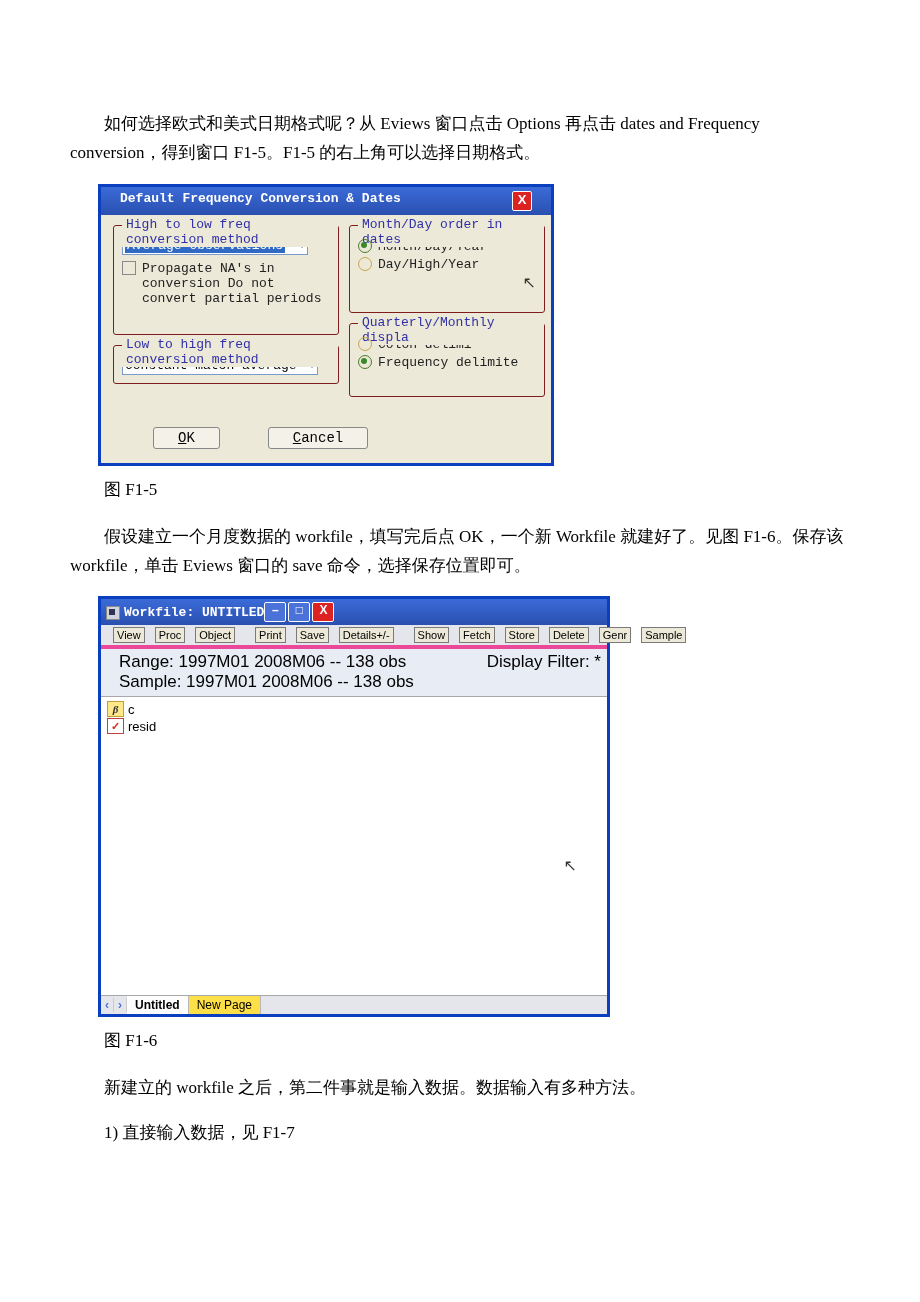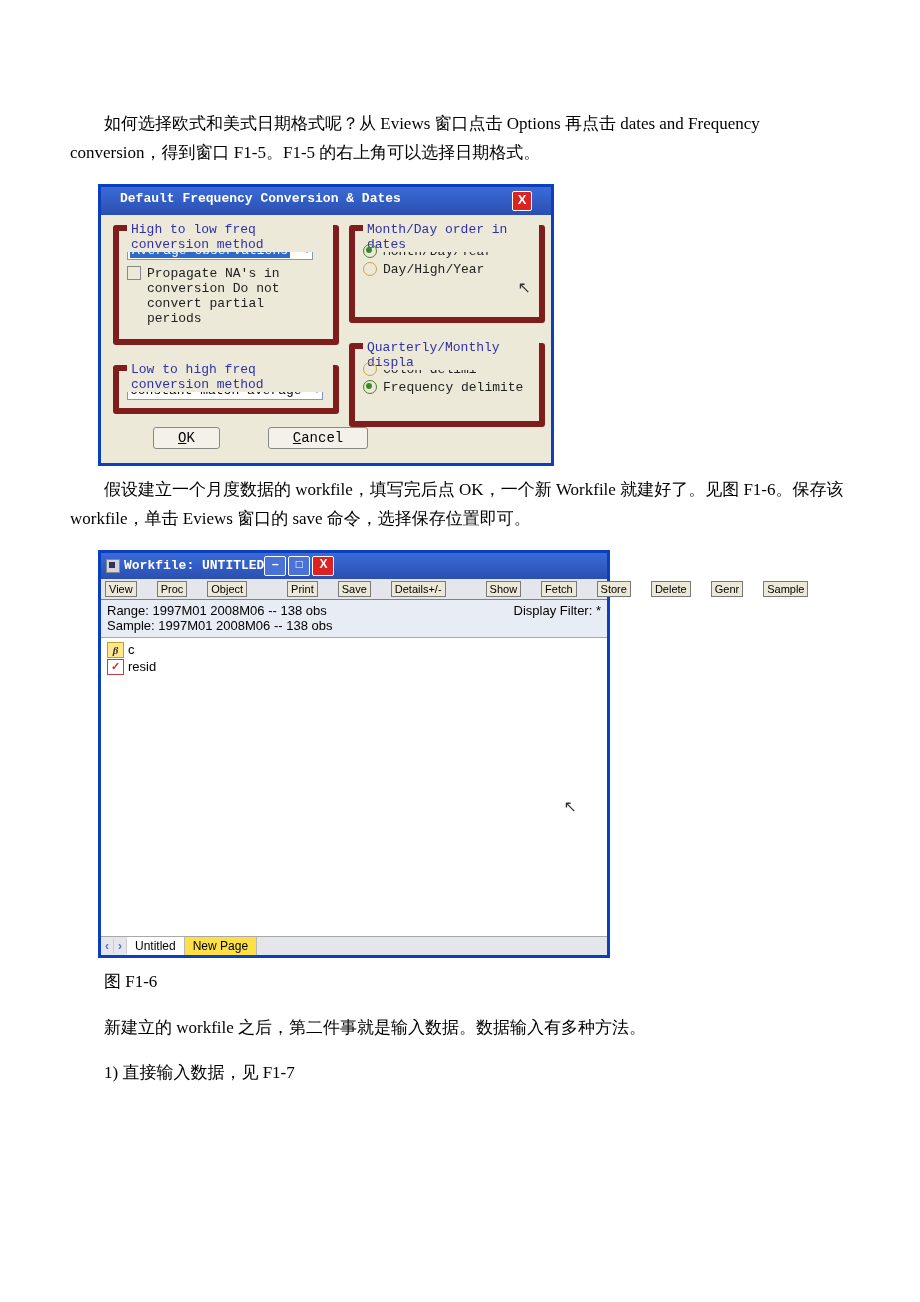--- a/index.html
+++ b/index.html
@@ -6,21 +6,21 @@
   .page{width:780px;margin:0 auto;padding:110px 60px 60px 60px}
   p{margin:0 0 16px 0;line-height:1.7;text-indent:2em}
   .caption{margin:6px 0 18px 0;line-height:1.7;text-indent:2em}
   .figwrap{margin:10px 0 10px 0}
 
   
   .dlg{width:450px;margin-left:28px;border:3px solid #0a3fbf;background:#ece9d8;font-family:"Courier New",monospace;font-size:13px}
   .dlg .titlebar{background:linear-gradient(#3b6bd8,#2a4fb0);color:#fff;font-weight:bold;padding:4px 19px;display:flex;justify-content:space-between;align-items:flex-start}
   .dlg .x{background:#d22;border:1px solid #fff;color:#fff;font-family:Arial,sans-serif;font-weight:bold;font-size:13px;width:18px;height:18px;line-height:16px;text-align:center;border-radius:2px}
   .dlg .body{padding:10px 12px 14px 12px;position:relative}
-  .group{border:6px solid #7f1d1d;border-radius:3px;padding:10px 8px 8px 8px;margin-bottom:20px;position:relative}
+  .group{border:1px solid #7f1d1d;border-radius:3px;padding:10px 8px 8px 8px;margin-bottom:10px;position:relative}
   .legend{position:absolute;top:-9px;left:8px;background:#ece9d8;padding:0 4px;color:#3030a8;font-family:"Courier New",monospace;font-size:13px}
   .row{display:flex;align-items:center;margin:3px 0}
   .select{border:1px solid #7a99c8;background:#fff;font-family:"Courier New",monospace;font-size:13px;padding:1px 2px;display:flex;justify-content:space-between;align-items:center;width:180px}
   .sel-highlight{background:#316ac5;color:#fff;padding:0 2px}
   .dd{color:#2a4fb0;font-size:10px}
   .chk{width:12px;height:12px;border:1px solid #888;display:inline-block;margin-right:6px;flex:0 0 auto}
   .radio{width:12px;height:12px;border:1px solid #4a7c2a;border-radius:50%;display:inline-block;margin-right:6px;position:relative;flex:0 0 auto}
   .radio.on::after{content:"";position:absolute;left:2px;top:2px;width:6px;height:6px;border-radius:50%;background:#3a8a2a}
   .radio.off{border-color:#caa24a}
   .btn{border:1px solid #888;border-radius:3px;background:#f3f1e8;padding:2px 24px;font-family:"Courier New",monospace;font-size:14px}
@@ -29,31 +29,31 @@
   .cursor-arrow{font-family:Arial,sans-serif;color:#333;font-size:16px}
 
   
   .wf{width:506px;margin-left:28px;border:3px solid #0a3fbf;font-family:Arial,Helvetica,sans-serif;font-size:13px}
   .wf .titlebar{background:linear-gradient(#3b6bd8,#2a4fb0);color:#fff;font-weight:bold;padding:3px 5px;display:flex;justify-content:flex-start;align-items:center;font-family:"SimSun","Courier New",monospace}
   .wf .winbtns{display:flex;gap:2px}
   .wf .wbtn{width:20px;height:18px;border:1px solid #fff;text-align:center;line-height:14px;font-family:Arial,sans-serif;font-size:12px;border-radius:2px}
   .wf .wb-min{background:#4a72d8;color:#fff}
   .wf .wb-max{background:#4a72d8;color:#fff}
   .wf .wb-close{background:#d22;color:#fff;font-weight:bold}
-  .wf .toolbar{background:#e4e6ec;border-bottom:1px solid #ec4899;padding:2px 4px;display:flex;gap:20px;flex-wrap:nowrap}
+  .wf .toolbar{background:#e4e6ec;border-bottom:4px solid #ec4899;padding:2px 12px;display:flex;gap:10px;flex-wrap:nowrap}
   .wf .tbtn{border:1px solid #7a7a7a;background:#ece9d8;font-size:11px;padding:1px 3px}
-  .wf .info{background:#e8ecf4;border-bottom:1px solid #a8a8a8;padding:3px 6px 4px 6px;display:flex;justify-content:space-between;font-size:13px}
+  .wf .info{background:#e8ecf4;border-bottom:1px solid #a8a8a8;padding:3px 6px 4px 18px;display:flex;justify-content:space-between;font-size:17px}
   .wf .content{background:#fff;height:290px;padding:4px 6px;position:relative}
   .wf .objrow{display:flex;align-items:center;gap:4px;font-size:13px;margin-bottom:1px}
   .icon-c{width:15px;height:14px;border:1px solid #c0a030;background:#ffe88a;display:inline-flex;align-items:center;justify-content:center;font-style:italic;font-weight:bold;font-size:11px;color:#333;font-family:serif}
   .icon-r{width:15px;height:14px;border:1px solid #c04040;display:inline-flex;align-items:center;justify-content:center;font-size:11px;font-weight:bold;color:#d03020}
   .wf .tabs{display:flex;align-items:center;background:#e4e6ec;border-top:1px solid #a8a8a8;font-size:12px}
   .wf .tabnav{width:12px;text-align:center;color:#4a72d8;font-weight:bold;border-right:1px solid #ccc}
   .wf .tab{padding:2px 8px;border-right:1px solid #b8b8b8;background:#fff}
-  .wf .tab.active{font-weight:normal;background:#fdfdfd}
+  .wf .tab.active{font-weight:bold;background:#fdfdfd}
   .wf .tab.new{background:#fde047}
   .doticon{width:12px;height:12px;background:#cfd4de;border:1px solid #888;display:inline-block;margin-right:4px;vertical-align:middle;position:relative}
   .doticon::before{content:"";position:absolute;left:2px;top:2px;width:6px;height:6px;background:#335};
 </style>
 </head>
 <body>
 
 <div class="page">
 
   <p>如何选择欧式和美式日期格式呢？从 Eviews 窗口点击 Options 再点击 dates and Frequency conversion，得到窗口 F1-5。F1-5 的右上角可以选择日期格式。</p>
@@ -118,20 +118,21 @@
         </div>
         <div style="height:190px;"></div>
         <div class="btnrow">
           <span class="btn"><u>O</u><span title="OK">K</span></span>
           <span class="btn"><u>C</u>ancel</span>
         </div>
       </div>
     </div>
   </div>
 
+  <p class="caption">图 F1-5</p>
 
   <p>假设建立一个月度数据的 workfile，填写完后点 OK，一个新 Workfile 就建好了。见图 F1-6。保存该 workfile，单击 Eviews 窗口的 save 命令，选择保存位置即可。</p>
 
   <div class="figwrap">
     <div class="wf">
       <div class="titlebar">
         <span><span class="doticon"></span><span>Workfile: UNTITLED</span></span>
         <span class="winbtns">
           <span class="wbtn wb-min">–</span>
           <span class="wbtn wb-max">□</span>

